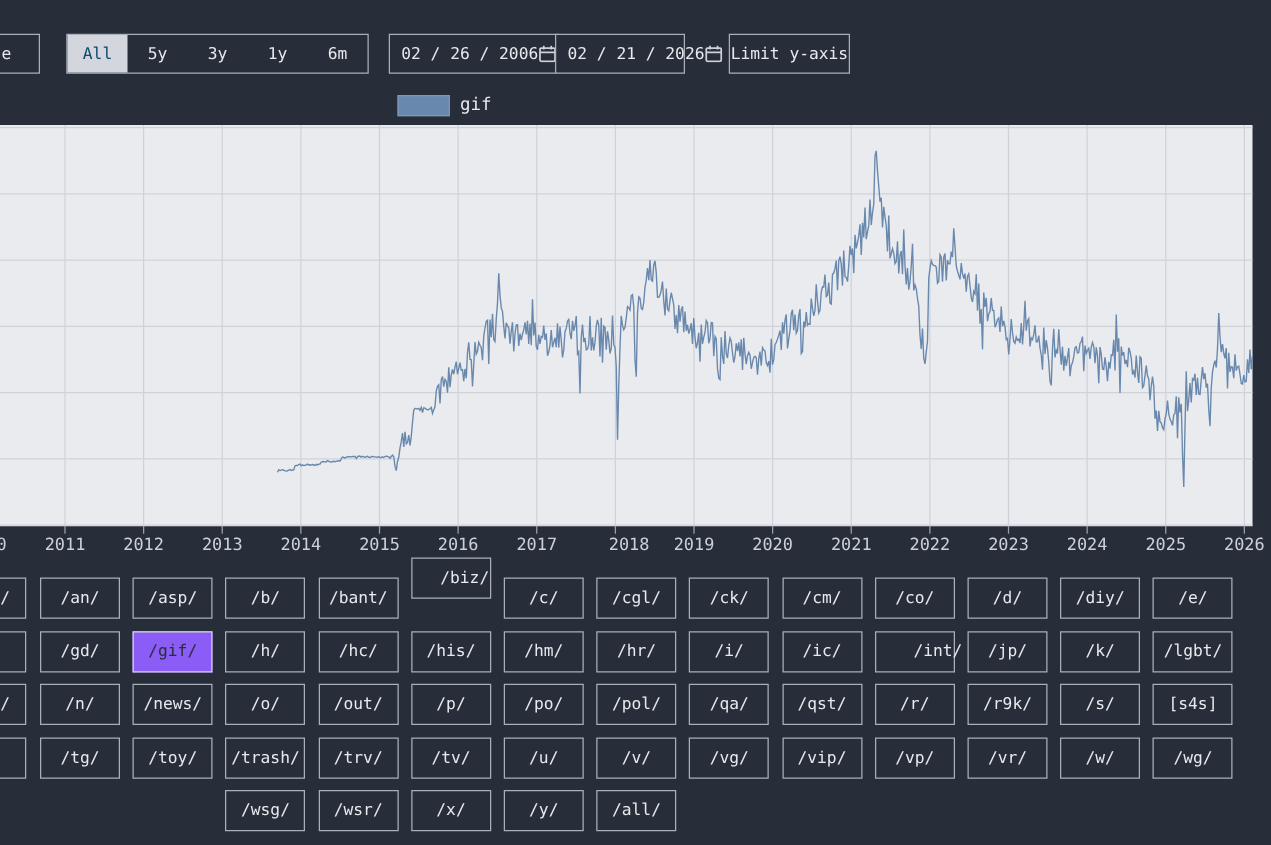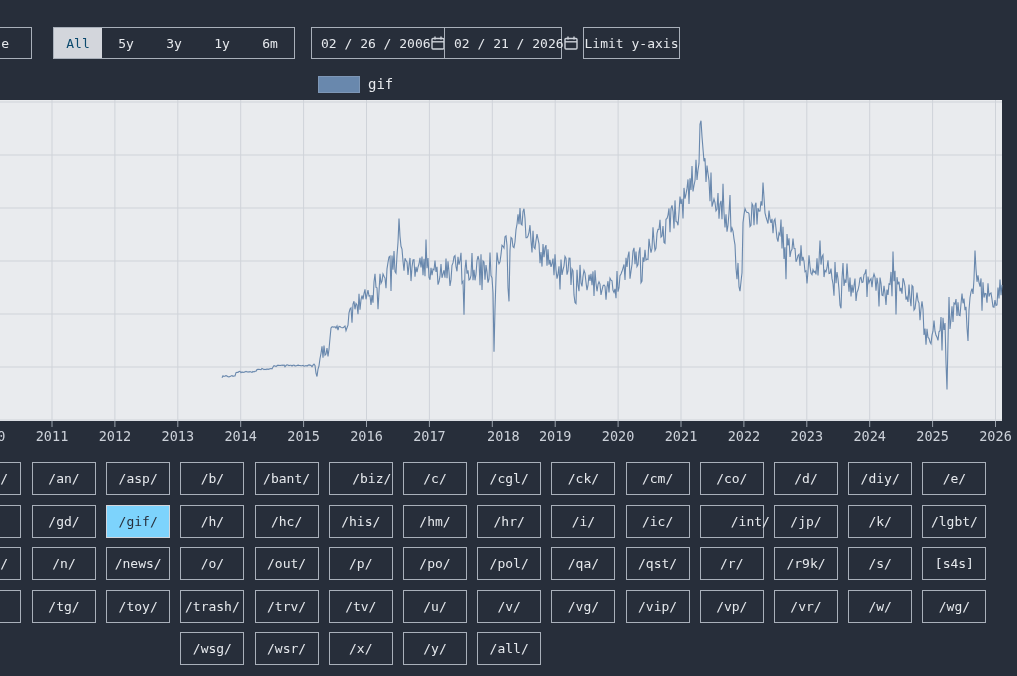--- a/index.html
+++ b/index.html
@@ -8,21 +8,21 @@
     background:#272e3a;color:#e6e9ed;
     font-family:"DejaVu Sans Mono","Liberation Mono",monospace;
   }
   .abs{position:absolute;box-sizing:border-box}
   .btn{
     position:absolute;box-sizing:border-box;
     border:1px solid #a9b0ba;background:#272e3a;color:#e6e9ed;
     font-size:13px;display:flex;align-items:center;justify-content:center;
     cursor:pointer;white-space:nowrap;
   }
-  .btn.selected{background:#7dd3fc;border-color:#d3d6dc;color:#272e3a}
+  .btn.selected{background:#8b5cf6;border-color:#d3d6dc;color:#272e3a}
   .stub{justify-content:flex-end;padding-right:22px}
   .segwrap{display:flex;padding:0;align-items:stretch}
   .seg{flex:1;display:flex;align-items:center;justify-content:center;font-size:13px;cursor:pointer}
   .seg.selected{background:#d3d6dc;color:#0c4a6e}
   .datefield{justify-content:space-between;padding:0 9px}
   .legend-swatch{background:#6988ad;border:1px solid #7e97b6}
   .legend-label{font-size:14px;line-height:17px}
   .axis-label{
     position:absolute;top:0;transform:translateX(-50%);
     font-size:13.5px;color:#ccd1d9;white-space:nowrap;
@@ -47,21 +47,21 @@
   <span style="display:flex">
     <svg width="14" height="14" viewBox="0 0 14 14">
       <rect x="1" y="2.5" width="12" height="10.5" rx="1" fill="none" stroke="#cdd2d9" stroke-width="1.4"></rect>
       <line x1="4" y1="0.5" x2="4" y2="3.5" stroke="#cdd2d9" stroke-width="1.4"></line>
       <line x1="10" y1="0.5" x2="10" y2="3.5" stroke="#cdd2d9" stroke-width="1.4"></line>
       <line x1="1" y1="5.8" x2="13" y2="5.8" stroke="#cdd2d9" stroke-width="1.4"></line>
     </svg>
   </span>
 </div>
 
-<div class="btn datefield" style="left:444px;top:27px;width:118px;height:32px">
+<div class="btn datefield" style="left:444px;top:27px;width:104px;height:32px">
   <span>02 / 21 / 2026</span>
   <span style="display:flex">
     <svg width="14" height="14" viewBox="0 0 14 14">
       <rect x="1" y="2.5" width="12" height="10.5" rx="1" fill="none" stroke="#cdd2d9" stroke-width="1.4"></rect>
       <line x1="4" y1="0.5" x2="4" y2="3.5" stroke="#cdd2d9" stroke-width="1.4"></line>
       <line x1="10" y1="0.5" x2="10" y2="3.5" stroke="#cdd2d9" stroke-width="1.4"></line>
       <line x1="1" y1="5.8" x2="13" y2="5.8" stroke="#cdd2d9" stroke-width="1.4"></line>
     </svg>
   </span>
 </div>
@@ -134,21 +134,21 @@
     <span class="axis-label" style="left: 932.6px; text-align: center;">2025</span>
     <span class="axis-label" style="left: 995.5px;">2026</span>
   </div>
 
 <div id="boards" class="abs" style="left:0;top:0;width:1017px;height:676px;pointer-events:none">
     <div class="btn stub" style="left: -43px; top: 462px; width: 64px; height: 33px; pointer-events: auto; padding-right: 12px;">/</div>
     <div class="btn" style="left: 32px; top: 462px; pointer-events: auto;">/an/</div>
     <div class="btn" style="left: 106.2px; top: 462px; pointer-events: auto;">/asp/</div>
     <div class="btn" style="left: 180.4px; top: 462px; pointer-events: auto;">/b/</div>
     <div class="btn" style="left: 254.6px; top: 462px; pointer-events: auto;">/bant/</div>
-    <div class="btn" style="left: 328.8px; top: 462px; pointer-events: auto; padding-left: 22px;">/biz/</div>
+    <div class="btn" style="left: 328.8px; top: 446px; pointer-events: auto; padding-left: 22px;">/biz/</div>
     <div class="btn" style="left: 403px; top: 462px; pointer-events: auto;">/c/</div>
     <div class="btn" style="left: 477.2px; top: 462px; pointer-events: auto;">/cgl/</div>
     <div class="btn" style="left: 551.4px; top: 462px; pointer-events: auto;">/ck/</div>
     <div class="btn" style="left: 625.6px; top: 462px; pointer-events: auto;">/cm/</div>
     <div class="btn" style="left: 699.8px; top: 462px; pointer-events: auto;">/co/</div>
     <div class="btn" style="left: 774px; top: 462px; pointer-events: auto;">/d/</div>
     <div class="btn" style="left: 848.2px; top: 462px; pointer-events: auto;">/diy/</div>
     <div class="btn" style="left: 922.4px; top: 462px; pointer-events: auto;">/e/</div>
     <div class="btn stub" style="left: -43px; top: 504.6px; width: 64px; height: 33px; pointer-events: auto; padding-right: 12px;"></div>
     <div class="btn" style="left: 32px; top: 504.6px; pointer-events: auto;">/gd/</div>

